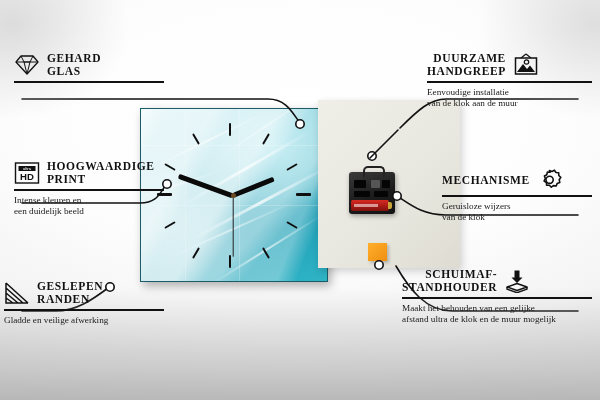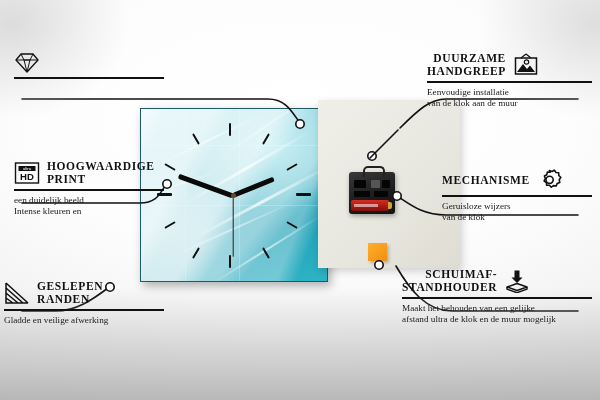--- a/index.html
+++ b/index.html
@@ -187,40 +187,44 @@
     <path d="M578,311 H452 C426,311 410,290 396,266"></path>
     <circle cx="379" cy="265" r="4.2"></circle>
   </svg>
 
   <div class="callout left" id="c-gehard">
     <div class="row">
       <svg class="ico" width="26" height="22" viewBox="0 0 26 22">
         <polygon points="2,8 7,2 19,2 24,8 13,20" fill="none" stroke="#111" stroke-width="1.3" stroke-linejoin="round"></polygon>
         <path d="M2,8 H24 M7,2 L10,8 L13,20 M19,2 L16,8 L13,20 M10,8 L16,8" fill="none" stroke="#111" stroke-width="1"></path>
       </svg>
+      <div>
+        <div class="ttl">GEHARD</div>
+        <div class="ttl">GLAS</div>
+      </div>
     </div>
     <div class="rule"></div>
   </div>
 
   <div class="callout left" id="c-print">
     <div class="row">
       <svg class="ico" width="26" height="24" viewBox="0 0 26 24">
         <rect x="1.5" y="2" width="23" height="20" fill="none" stroke="#111" stroke-width="1.4"></rect>
         <rect x="4.5" y="5" width="17" height="5" fill="#111"></rect>
         <text x="13" y="9.2" font-family="Liberation Sans, sans-serif" font-size="4.4" fill="#fff" text-anchor="middle">ultra</text>
         <text x="13" y="19.4" font-family="Liberation Sans, sans-serif" font-size="9.6" font-weight="bold" fill="#111" text-anchor="middle">HD</text>
       </svg>
       <div>
         <div class="ttl">HOOGWAARDIGE</div>
         <div class="ttl">PRINT</div>
       </div>
     </div>
     <div class="rule"></div>
+    <div class="desc">Intense kleuren en</div>
     <div class="desc">een duidelijk beeld</div>
-    <div class="desc">Intense kleuren en</div>
   </div>
 
   <div class="callout left" id="c-randen">
     <div class="row">
       <svg class="ico" width="26" height="22" viewBox="0 0 26 22">
         <path d="M2,1 L24,21 M2,6 L19,21 M2,11 L14,21 M2,16 L9,21 M2,1 L2,21 L24,21" fill="none" stroke="#111" stroke-width="1.5"></path>
       </svg>
       <div>
         <div class="ttl">GESLEPEN</div>
         <div class="ttl">RANDEN</div>

